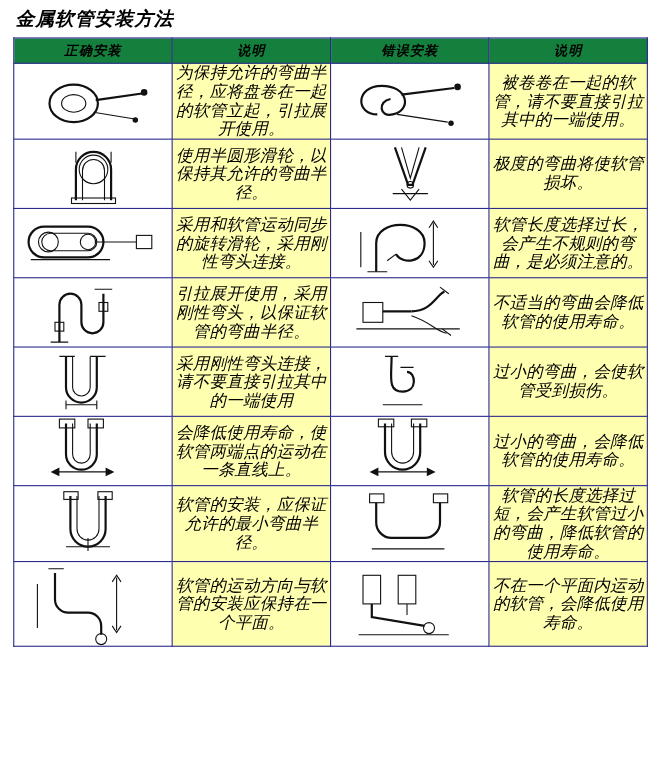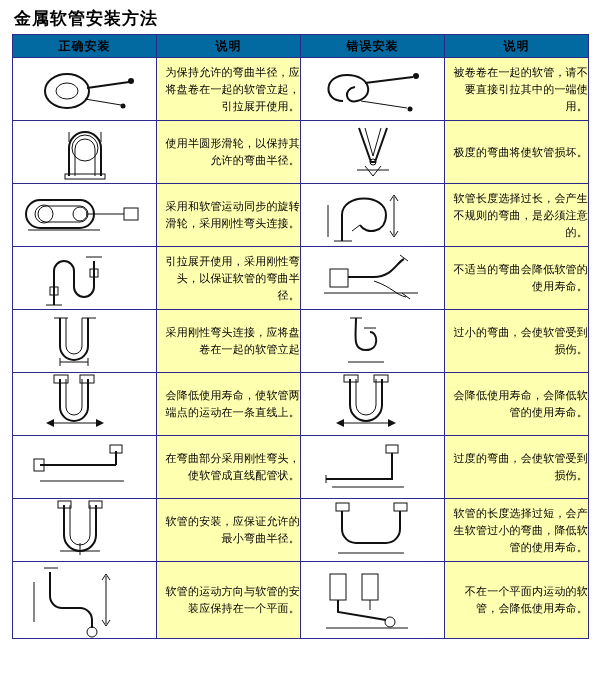--- a/index.html
+++ b/index.html
@@ -13,20 +13,21 @@
     font-family: "DejaVu Sans", "Liberation Sans", sans-serif;
     color: #000000;
     overflow: hidden;
   }
   .page {
     width: 600px;
     height: 698px;
     position: relative;
     box-sizing: border-box;
     padding: 4px 12px 0 12px;
+    font-style: italic;
   }
   .doc-title {
     font-size: 17px;
     font-weight: bold;
     letter-spacing: 1px;
     line-height: 24px;
     margin: 2px 0 4px 2px;
     color: #000;
   }
   table.hose-table {
@@ -35,42 +36,42 @@
     table-layout: fixed;
     border: 1px solid #2a2a8a;
   }
   table.hose-table th,
   table.hose-table td {
     border: 1px solid #2b2b8c;
     padding: 0;
     vertical-align: middle;
   }
   thead th {
-    background: #0369a1;
+    background: #15803d;
     color: #000;
     font-size: 12px;
     font-weight: bold;
     height: 22px;
     text-align: center;
     letter-spacing: 1px;
   }
   col.c-img { width: 144px; }
   col.c-txt { width: 144px; }
 
   td.img-cell {
     background: #ffffff;
     text-align: center;
     height: 62px;
   }
   td.txt-cell {
     background: #ffffb0;
-    font-size: 11px;
+    font-size: 15px;
     line-height: 17px;
     padding: 4px 7px;
-    text-align: right;
+    text-align: center;
     letter-spacing: 0.2px;
   }
   .art {
     display: block;
     margin: 0 auto;
   }
   
   svg { display: block; margin: 0 auto; }
   .stroke { fill: none; stroke: #111; stroke-width: 2; }
   .thin { fill: none; stroke: #111; stroke-width: 1; }
@@ -205,21 +206,21 @@
           <svg class="art" width="130" height="62" viewBox="0 0 130 62" aria-hidden="true">
             <path d="M40 8 L40 36 A14 14 0 0 0 68 36 L68 8" class="stroke" stroke-width="3"></path>
             <path d="M46 8 L46 36 A8 8 0 0 0 62 36 L62 8" class="thin"></path>
             <path d="M34 8 L48 8" class="thin" stroke-width="4"></path>
             <path d="M62 8 L76 8" class="thin" stroke-width="4"></path>
             <path d="M40 52 L68 52" class="thin"></path>
             <path d="M40 48 L40 56" class="thin"></path>
             <path d="M68 48 L68 56" class="thin"></path>
           </svg>
         </td>
-        <td class="txt-cell">采用刚性弯头连接，应将盘卷在一起的软管立起</td>
+        <td class="txt-cell">采用刚性弯头连接，请不要直接引拉其中的一端使用</td>
         <td class="img-cell">
           <svg class="art" width="130" height="62" viewBox="0 0 130 62" aria-hidden="true">
             <path d="M48 8 C48 26 44 40 58 40 C72 40 70 22 62 22" class="stroke" stroke-width="4"></path>
             <path d="M42 8 L54 8" class="thin" stroke-width="4"></path>
             <path d="M56 18 L68 18" class="thin" stroke-width="4"></path>
             <path d="M40 52 L76 52" class="thin"></path>
           </svg>
         </td>
         <td class="txt-cell">过小的弯曲，会使软管受到损伤。</td>
       </tr>
@@ -241,44 +242,23 @@
           <svg class="art" width="130" height="62" viewBox="0 0 130 62" aria-hidden="true">
             <path d="M42 6 L42 32 A16 16 0 0 0 74 32 L74 6" class="stroke" stroke-width="3"></path>
             <path d="M48 6 L48 32 A10 10 0 0 0 68 32 L68 6" class="thin"></path>
             <rect x="36" y="2" width="14" height="7" class="thin"></rect>
             <rect x="66" y="2" width="14" height="7" class="thin"></rect>
             <path d="M32 50 L84 50" class="thin" stroke-width="3"></path>
             <path d="M28 50 L36 46 L36 54 Z" class="fillblk"></path>
             <path d="M88 50 L80 46 L80 54 Z" class="fillblk"></path>
           </svg>
         </td>
-        <td class="txt-cell">会降低使用寿命，会降低软管的使用寿命。</td>
-      </tr>
-
-      <tr>
-        <td class="img-cell">
-          <svg class="art" width="130" height="56" viewBox="0 0 130 56" aria-hidden="true">
-            <path d="M20 26 L96 26" class="stroke" stroke-width="6"></path>
-            <path d="M96 26 L96 12" class="stroke" stroke-width="5"></path>
-            <rect x="14" y="20" width="10" height="12" class="thin"></rect>
-            <rect x="90" y="6" width="12" height="8" class="thin"></rect>
-            <path d="M20 42 L104 42" class="thin"></path>
-          </svg>
-        </td>
-        <td class="txt-cell">在弯曲部分采用刚性弯头，使软管成直线配管状。</td>
-        <td class="img-cell">
-          <svg class="art" width="130" height="56" viewBox="0 0 130 56" aria-hidden="true">
-            <path d="M18 40 L84 40 L84 14" class="stroke" stroke-width="3"></path>
-            <path d="M18 36 L18 44" class="thin" stroke-width="4"></path>
-            <rect x="78" y="6" width="12" height="8" class="thin"></rect>
-            <path d="M24 48 L96 48" class="thin"></path>
-          </svg>
-        </td>
-        <td class="txt-cell">过度的弯曲，会使软管受到损伤。</td>
-      </tr>
+        <td class="txt-cell">过小的弯曲，会降低软管的使用寿命。</td>
+      </tr>
+
 
       <tr>
         <td class="img-cell">
           <svg class="art" width="130" height="62" viewBox="0 0 130 62" aria-hidden="true">
             <path d="M44 6 L44 36 A16 16 0 0 0 76 36 L76 6" class="stroke" stroke-width="3"></path>
             <path d="M50 6 L50 36 A10 10 0 0 0 70 36 L70 6" class="thin"></path>
             <rect x="38" y="2" width="13" height="7" class="thin"></rect>
             <rect x="69" y="2" width="13" height="7" class="thin"></rect>
             <path d="M40 52 L80 52" class="thin"></path>
             <path d="M60 44 L60 56" class="thin"></path>

